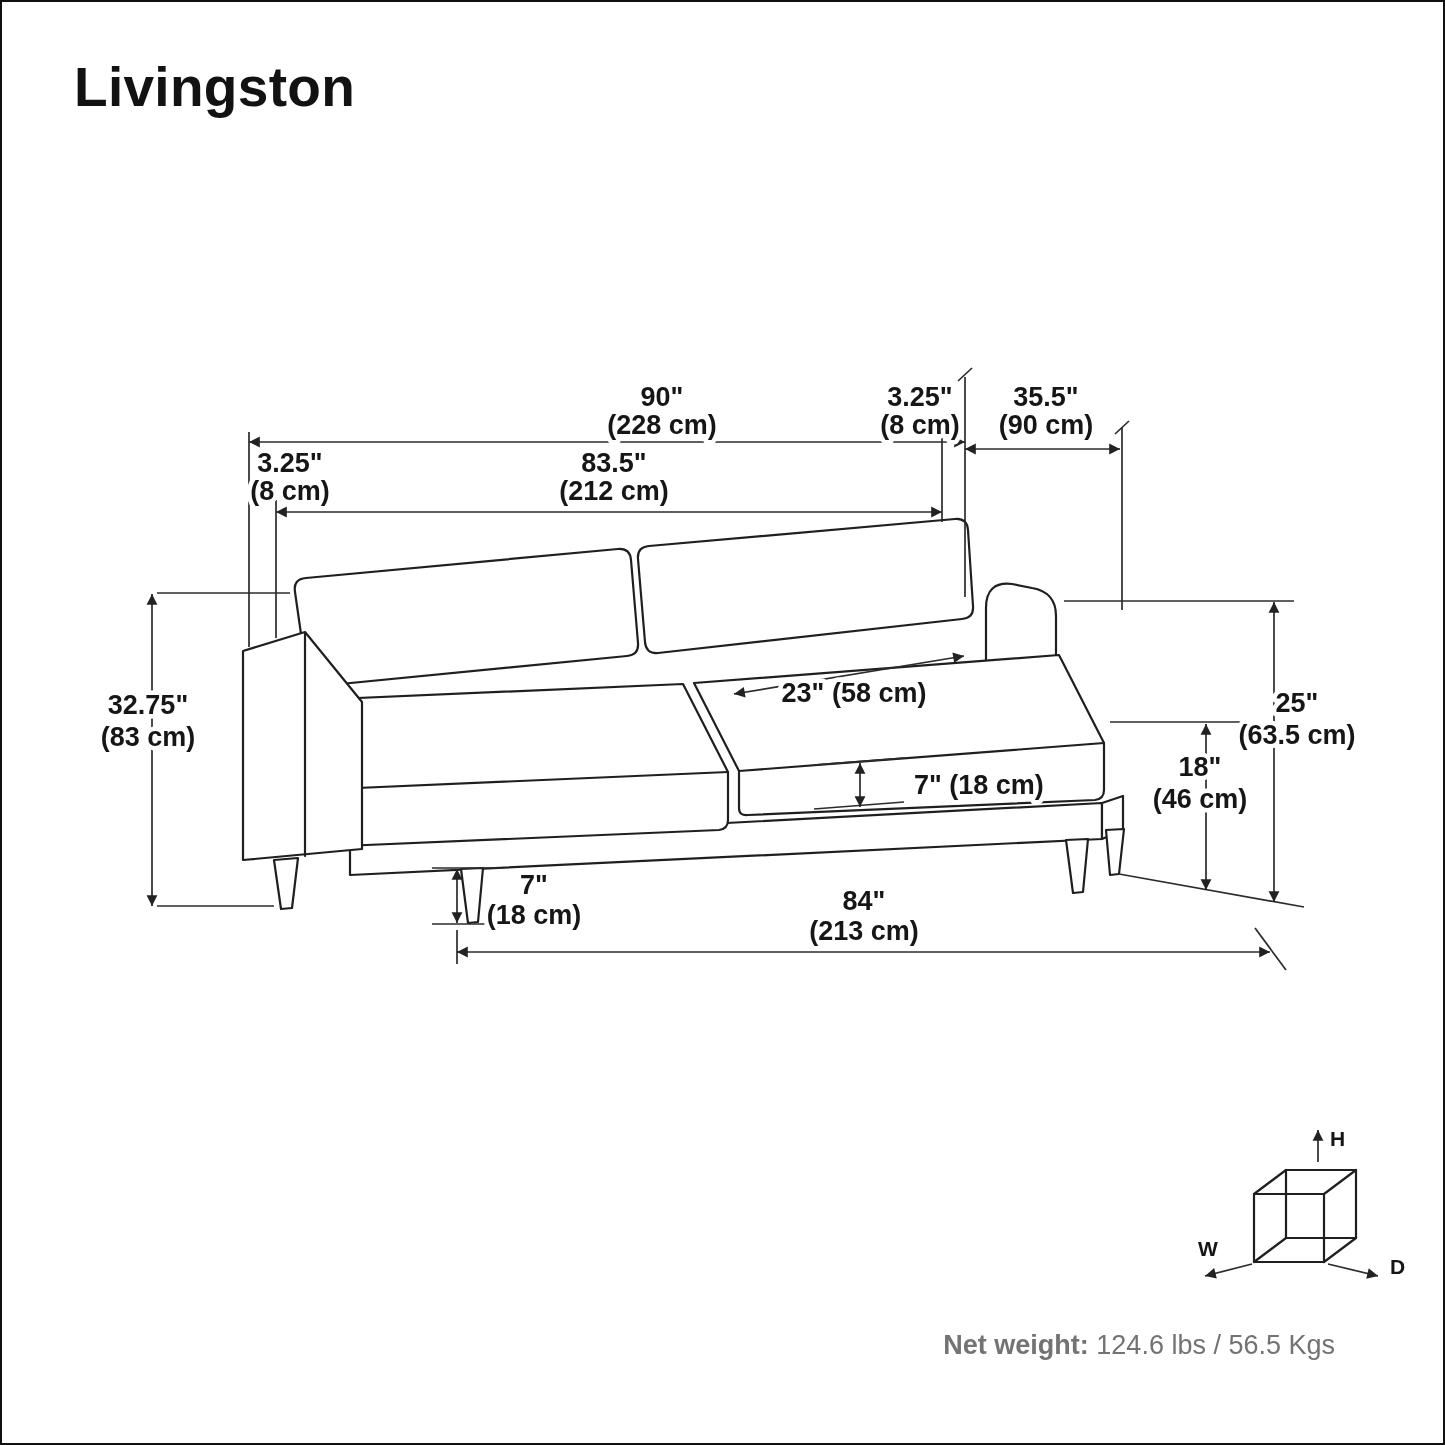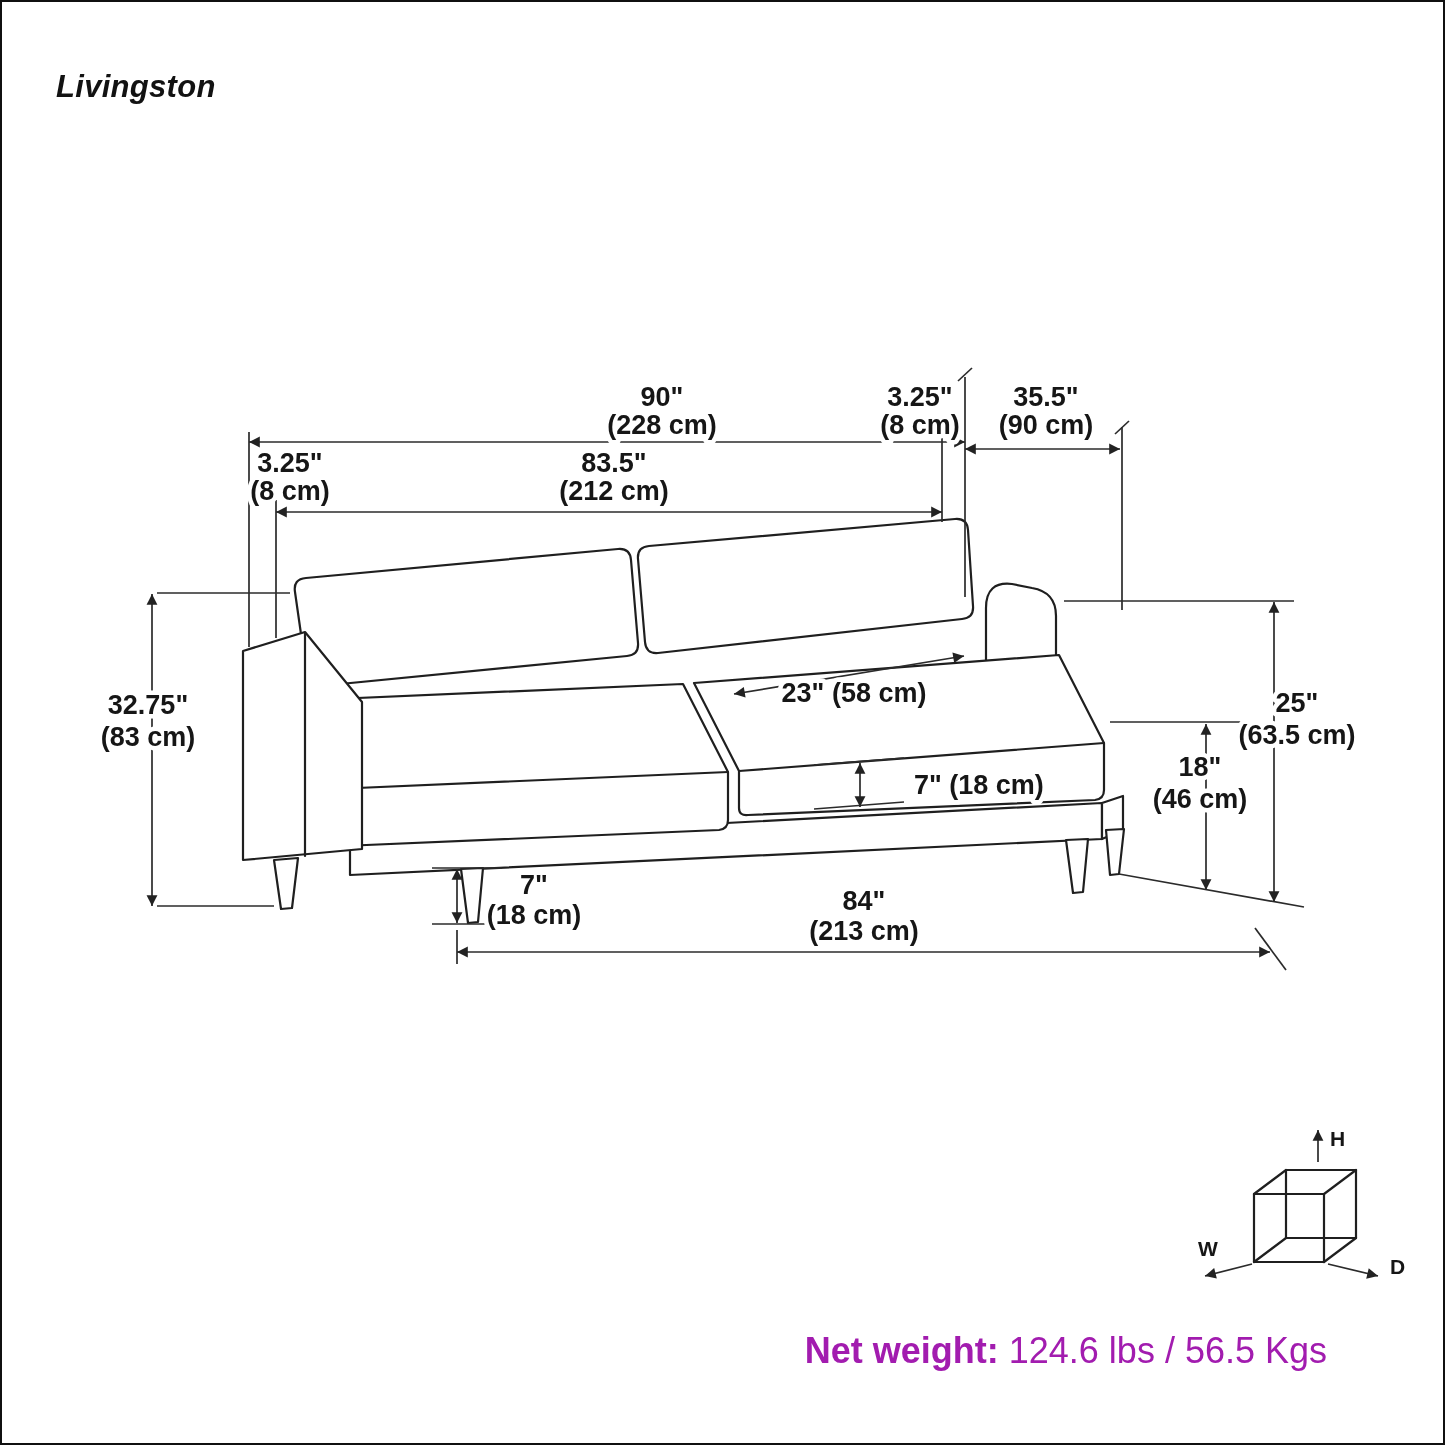--- a/index.html
+++ b/index.html
@@ -2,25 +2,25 @@
 <html><head>
 <meta charset="utf-8">
 <style>
   html,body{margin:0;padding:0;background:#fff;}
   .sheet{
     position:relative;width:1445px;height:1445px;box-sizing:border-box;
     border:2px solid #101010;background:#fff;overflow:hidden;
     font-family:"Liberation Sans", sans-serif;
   }
   .title{
-    position:absolute;left:54px;top:52px;color:#121212;
-    font-weight:700;font-size:31px;line-height:66px;letter-spacing:.3px;font-style:italic;
+    position:absolute;left:72px;top:52px;color:#121212;
+    font-weight:700;font-size:55px;line-height:66px;letter-spacing:.3px;
   }
   .netweight{
-    position:absolute;top:1328px;right:116px;font-size:36px;color:#a21caf;
+    position:absolute;top:1328px;right:108px;font-size:27px;color:#737373;
   }
   .netweight .bold{font-weight:700;}
   svg{position:absolute;left:0;top:0;}
   .outline{fill:#fff;stroke:#1f1f1f;stroke-width:2.2;stroke-linejoin:round;}
   .edge{fill:none;stroke:#1f1f1f;stroke-width:2.2;stroke-linejoin:round;stroke-linecap:round;}
   .dim{fill:none;stroke:#2b2b2b;stroke-width:1.7;}
   .dimtxt{
     font-family:"Liberation Sans", sans-serif;font-size:27px;font-weight:700;fill:#161616;
     paint-order:stroke;stroke:#fff;stroke-width:9px;stroke-linejoin:round;
   }

